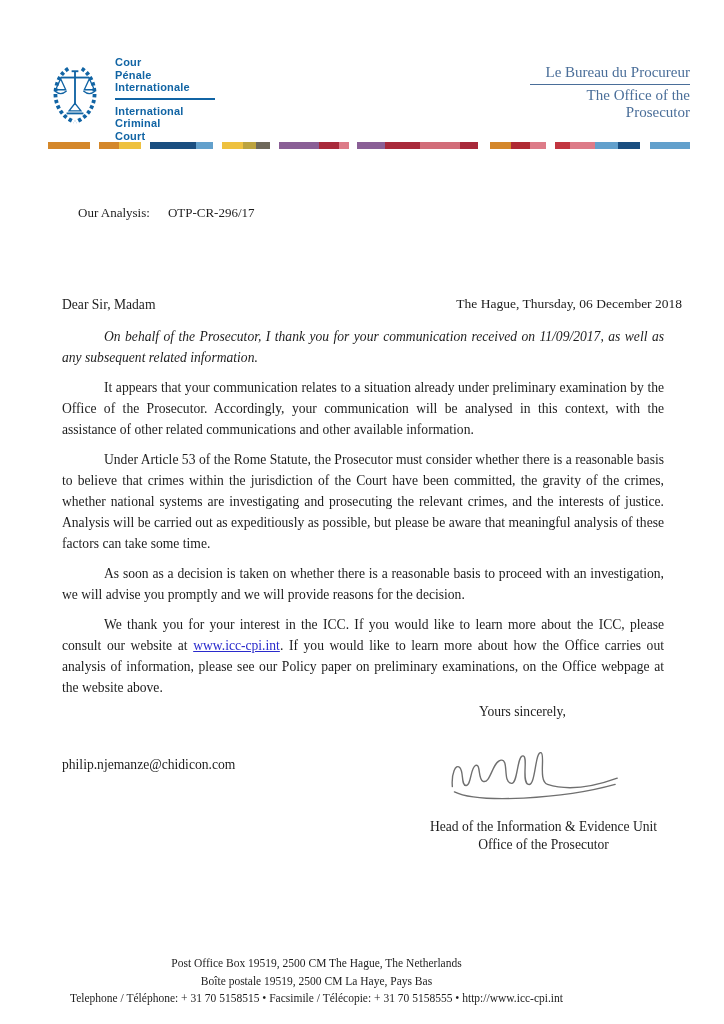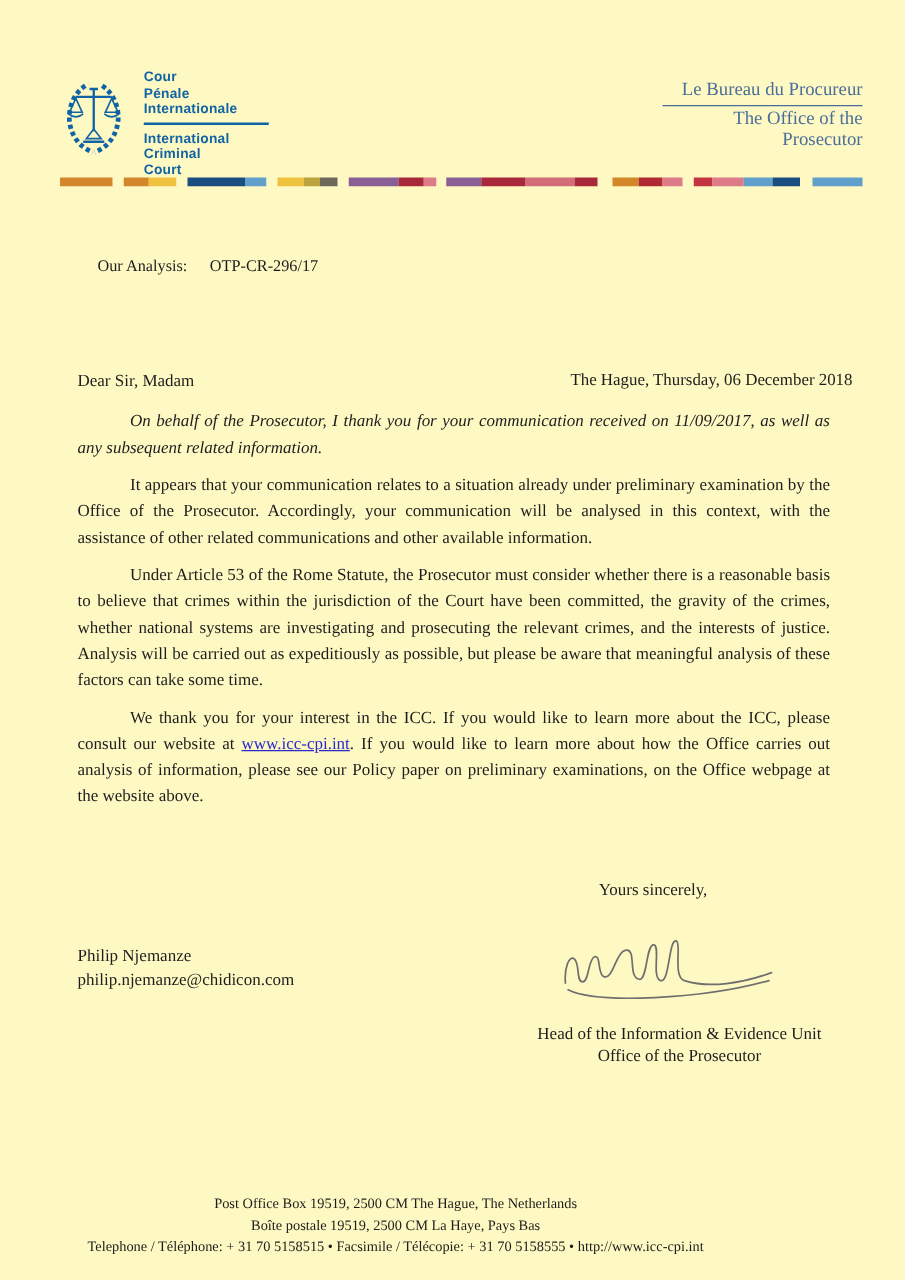--- a/index.html
+++ b/index.html
@@ -1,21 +1,21 @@
 <!DOCTYPE html>
 <html><head>
 <meta charset="utf-8">
 <style>
   * { margin: 0; padding: 0; box-sizing: border-box; }
   html, body { background: #888; }
   body { width: 724px; margin: 0 auto; font-family: "Liberation Serif", serif; }
   .page {
     position: relative;
     width: 724px; height: 1024px;
-    background: #fef9c3;
+    background: #ffffff;
     color: #1d1d1d;
     overflow: hidden;
   }
 
   
   .logo-block { position: absolute; left: 48px; top: 56px; display: flex; }
   .emblem { width: 54px; height: 72px; margin-top: 2px; }
   .logo-text {
     margin-left: 13px;
     font-family: "Liberation Sans", sans-serif;
@@ -139,32 +139,32 @@
     <span>Our Analysis:</span><span class="ref-value">OTP-CR-296/17</span>
   </div>
 
   <div class="dateline">The Hague, Thursday, 06 December 2018</div>
 
   <div class="content">
     <div class="salutation">Dear Sir, Madam</div>
     <p>On behalf of the Prosecutor, I thank you for your communication received on 11/09/2017, as well as any subsequent related information.</p>
     <p>It appears that your communication relates to a situation already under preliminary examination by the Office of the Prosecutor. Accordingly, your communication will be analysed in this context, with the assistance of other related communications and other available information.</p>
     <p>Under Article 53 of the Rome Statute, the Prosecutor must consider whether there is a reasonable basis to believe that crimes within the jurisdiction of the Court have been committed, the gravity of the crimes, whether national systems are investigating and prosecuting the relevant crimes, and the interests of justice. Analysis will be carried out as expeditiously as possible, but please be aware that meaningful analysis of these factors can take some time.</p>
+    <p>As soon as a decision is taken on whether there is a reasonable basis to proceed with an investigation, we will advise you promptly and we will provide reasons for the decision.</p>
     <p><span>We thank you for your interest in the ICC.  If you would like to learn more about the ICC, please consult our website at </span><a href="#" class="doc-link">www.icc-cpi.int</a><span>.  If you would like to learn more about how the Office carries out analysis of information, please see our Policy paper on preliminary examinations, on the Office webpage at the website above.</span></p>
   </div>
 
   <div class="valediction">Yours sincerely,</div>
 
   <svg class="signature" viewBox="0 0 175 60" fill="none" stroke="#6f6f6f" stroke-width="1.3" stroke-linecap="round">
     <path d="M6 40 C5 28 9 18 13 22 C17 26 14 39 19 39 C24 39 23 22 28 20 C33 18 30 33 35 35 C42 38 44 16 52 15 C60 14 53 36 62 37 C68 38 67 10 73 11 C78 12 71 36 78 38 C85 40 84 6 90 8 C94 10 87 35 96 38 C115 44 140 40 162 32"></path>
     <path d="M160 38 C110 52 30 56 8 45"></path>
   </svg>
 
   <div class="sender-block">
-    <div>Philip Njemanze</div>
     <div>philip.njemanze@chidicon.com</div>
   </div>
 
   <div class="signatory-block">
     <div>Head of the Information &amp; Evidence Unit</div>
     <div>Office of the Prosecutor</div>
   </div>
 
   <div class="page-footer">
     <div>Post Office Box 19519, 2500 CM The Hague, The Netherlands</div>

